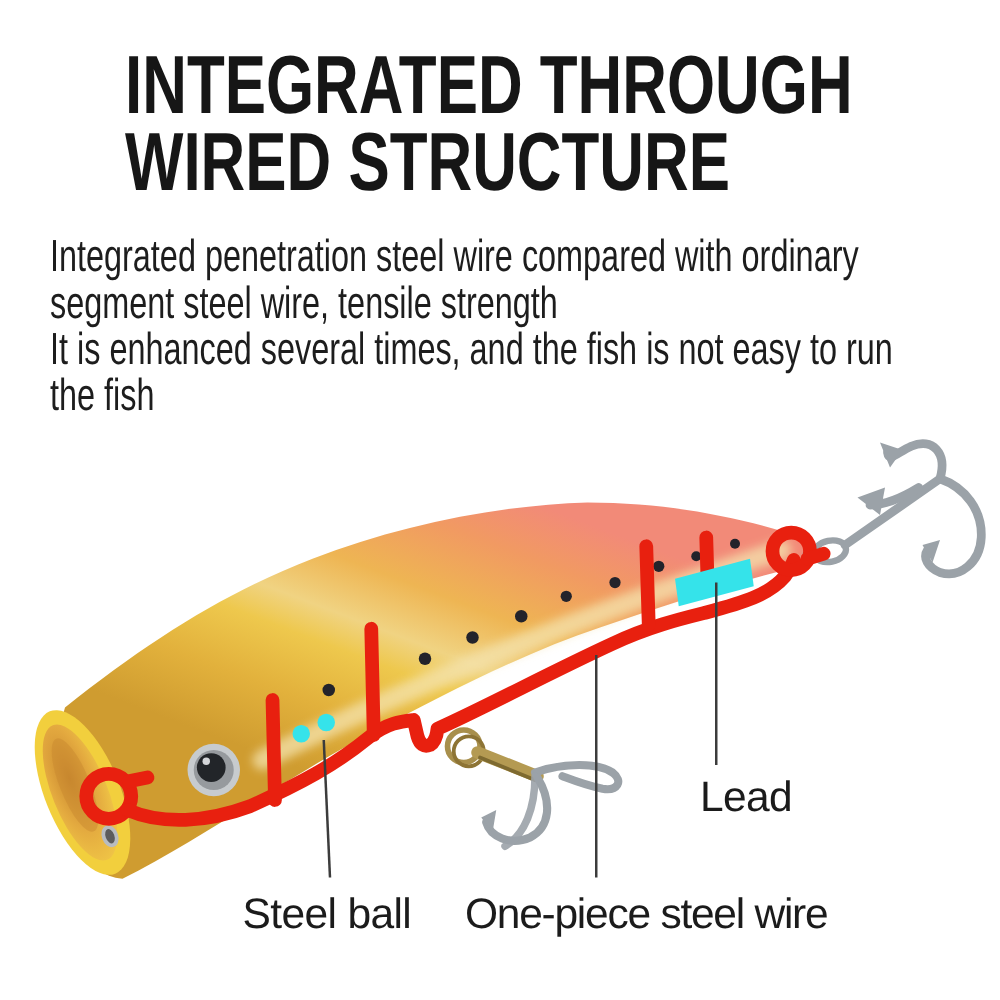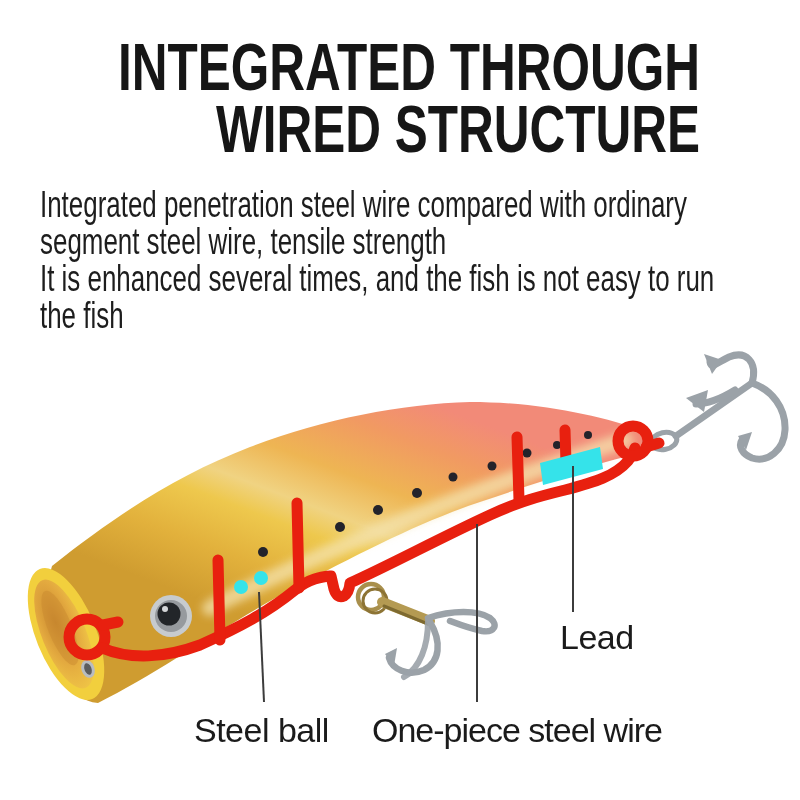--- a/index.html
+++ b/index.html
@@ -1,21 +1,21 @@
 <!DOCTYPE html>
 <html><head>
 <meta charset="utf-8">
 <style>
   html,body{margin:0;padding:0;}
   body{
     width:800px;height:800px;background:#ffffff;position:relative;overflow:hidden;
     font-family:"Liberation Sans",sans-serif;
   }
   .headline{
-    position:absolute;top:36px;left:0;width:800px;text-align:right;color:#161616;
+    position:absolute;top:36px;left:0;width:800px;text-align:left;color:#161616;
   }
   .headline-line{
     font-weight:700;font-size:66px;line-height:62px;white-space:nowrap;
     transform:scaleX(0.75);transform-origin:50% 50%;letter-spacing:0px;
   }
   .description{
     position:absolute;top:186px;left:40px;width:750px;color:#1d1d1d;
   }
   .description-line{
     font-size:36px;line-height:37px;white-space:nowrap;

